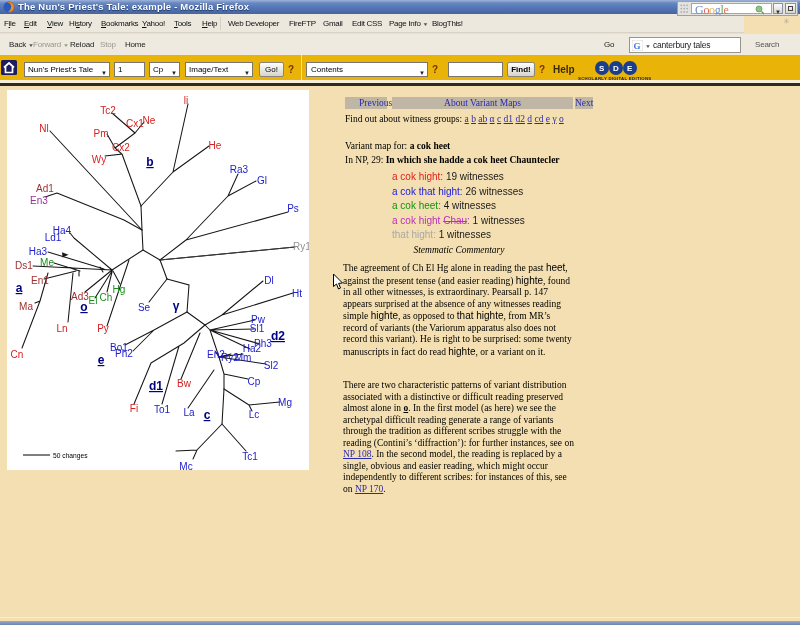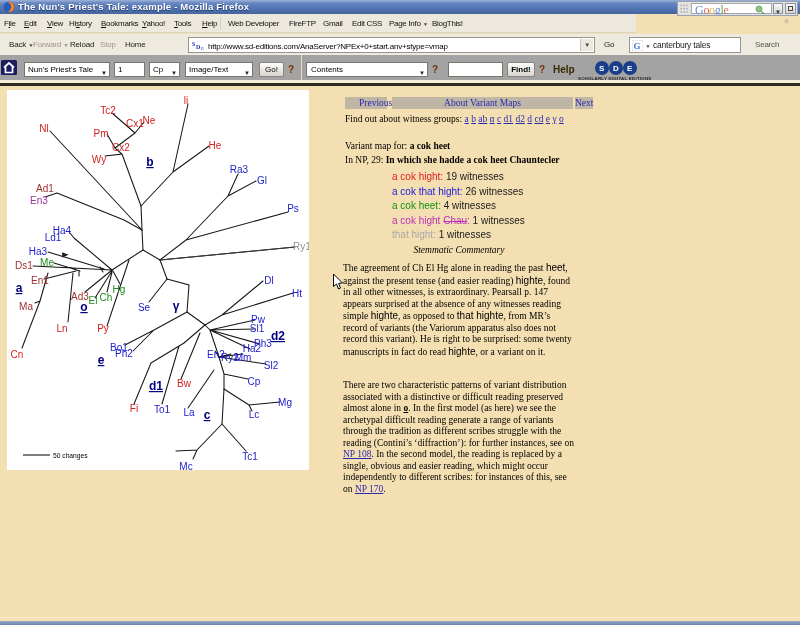--- a/index.html
+++ b/index.html
@@ -5,34 +5,34 @@
 * { margin:0; padding:0; box-sizing:border-box; }
 html,body { width:800px; height:625px; overflow:hidden; }
 body { position:relative; font-family:"Liberation Sans", sans-serif; background:#f3dfb1; }
 .abs { position:absolute; }
 
 #titlebar { left:0; top:0; width:800px; height:14px;
   background:linear-gradient(#9db3d9, #6787c0 22%, #5274b4 60%, #47659c);
   color:#fff; font-size:9px; font-weight:bold; line-height:14px; }
 #titletext { position:absolute; left:18px; top:0; font-size:9.5px; text-shadow:0 1px 1px #1a3260; letter-spacing:0.2px;}
 
-#menubar { left:0; top:14px; width:636px; height:19px; background:#ece8de; border-bottom:1px solid #d8d3c5;
+#menubar { left:0; top:14px; width:744px; height:19px; background:#ece8de; border-bottom:1px solid #d8d3c5;
   font-size:8px; letter-spacing:-0.3px; color:#111; }
 #menubar span.m { position:absolute; top:5px; }
 
 #navbar { left:0; top:34px; width:800px; height:21px; background:#eeeae0; font-size:8px; letter-spacing:-0.2px; color:#222; }
 #navbar .btn { position:absolute; top:6px; }
 #navbar .dis { color:#9b968c; }
 .caret { display:inline-block; font-size:6px; color:#555; transform:scaleY(0.8); }
 #urlbar { position:absolute; left:188px; top:3px; width:407px; height:16px; background:#fff; border:1px solid #9a958c; }
 #urltext { position:absolute; left:19px; top:3.5px; font-size:8px; color:#000; white-space:nowrap; }
 #urldrop { position:absolute; right:1px; top:1px; width:13px; height:12px; background:#ece8de; border-left:1px solid #c8c3b8; text-align:center; font-size:6px; color:#444; line-height:12px;}
 #gsearch { position:absolute; left:629px; top:3px; width:112px; height:16px; background:#fff; border:1px solid #9a958c; font-size:8.5px; }
 
-#appbar { left:0; top:55px; width:800px; height:40px; background:#a3a3a3; }
+#appbar { left:0; top:55px; width:800px; height:40px; background:#eab308; }
 #appbar .ctl { position:absolute; top:7px; height:15px; background:#fff; border:1px solid #7b766b; font-size:8px; color:#000; line-height:13px; white-space:nowrap; overflow:hidden; }
 #appbar .sel .arr { position:absolute; right:2px; top:3.5px; font-size:6px; color:#222; }
 #appbar .qm { position:absolute; top:9px; color:#7c3000; font-weight:bold; font-size:10px; }
 #appline1 { position:absolute; left:0; top:25px; width:800px; height:3px; background:#f7eed9; }
 #appline2 { position:absolute; left:0; top:28px; width:800px; height:3px; background:#2b2b22; }
 
 #content { left:0; top:86px; width:800px; height:535px; background:#f3dfb1; }
 #treepanel { position:absolute; left:7px; top:4px; width:302px; height:380px; background:#fff; }
 a { color:#2a2ab0; }
 #bottombar { left:0; top:621px; width:800px; height:4px; background:linear-gradient(#98aac8, #6a84b2); }
@@ -70,29 +70,20 @@
   <span class="m" style="left:352px">Edit CSS</span>
   <span class="m" style="left:389px">Page Info <span class="caret">▼</span></span>
   <span class="m" style="left:432px">BlogThis!</span>
 </div>
 <div id="navbar" class="abs">
   <span class="btn" style="left:9px">Back <span class="caret">▼</span></span>
   <span class="btn dis" style="left:33px">Forward <span class="caret" style="color:#9b968c">▼</span></span>
   <span class="btn" style="left:70px">Reload</span>
   <span class="btn dis" style="left:100px">Stop</span>
   <span class="btn" style="left:125px">Home</span>
-  <div id="urlbar">
-    <svg class="abs" style="left:3px;top:2px" width="14" height="11" viewBox="0 0 14 11">
-      <text x="0" y="6" font-size="6" fill="#2233bb" font-weight="bold" font-family="Liberation Serif">S</text>
-      <text x="4" y="9" font-size="6" fill="#2233bb" font-weight="bold" font-family="Liberation Serif">D</text>
-      <text x="9" y="10" font-size="5" fill="#2233bb" font-family="Liberation Serif">E</text>
-    </svg>
-    <span id="urltext">http://www.sd-editions.com/AnaServer?NPEx+0+start.anv+stype=vmap</span>
-    <div id="urldrop">▼</div>
-  </div>
   <span class="btn" style="left:604px">Go</span>
   <div id="gsearch">
     <svg class="abs" style="left:2px;top:2px" width="11" height="11" viewBox="0 0 11 11">
       <rect x="0" y="0" width="11" height="11" rx="2" fill="#fff" stroke="#bbb" stroke-width="0.5"></rect>
       <text x="1.5" y="9" font-size="9" font-weight="bold" fill="#4274db" font-family="Liberation Serif">G</text>
     </svg>
     <span class="caret" style="position:absolute;left:15px;top:5px">▼</span>
     <span style="position:absolute;left:23px;top:2px">canterbury tales</span>
   </div>
   <span class="btn" style="left:755px;color:#555">Search</span>

